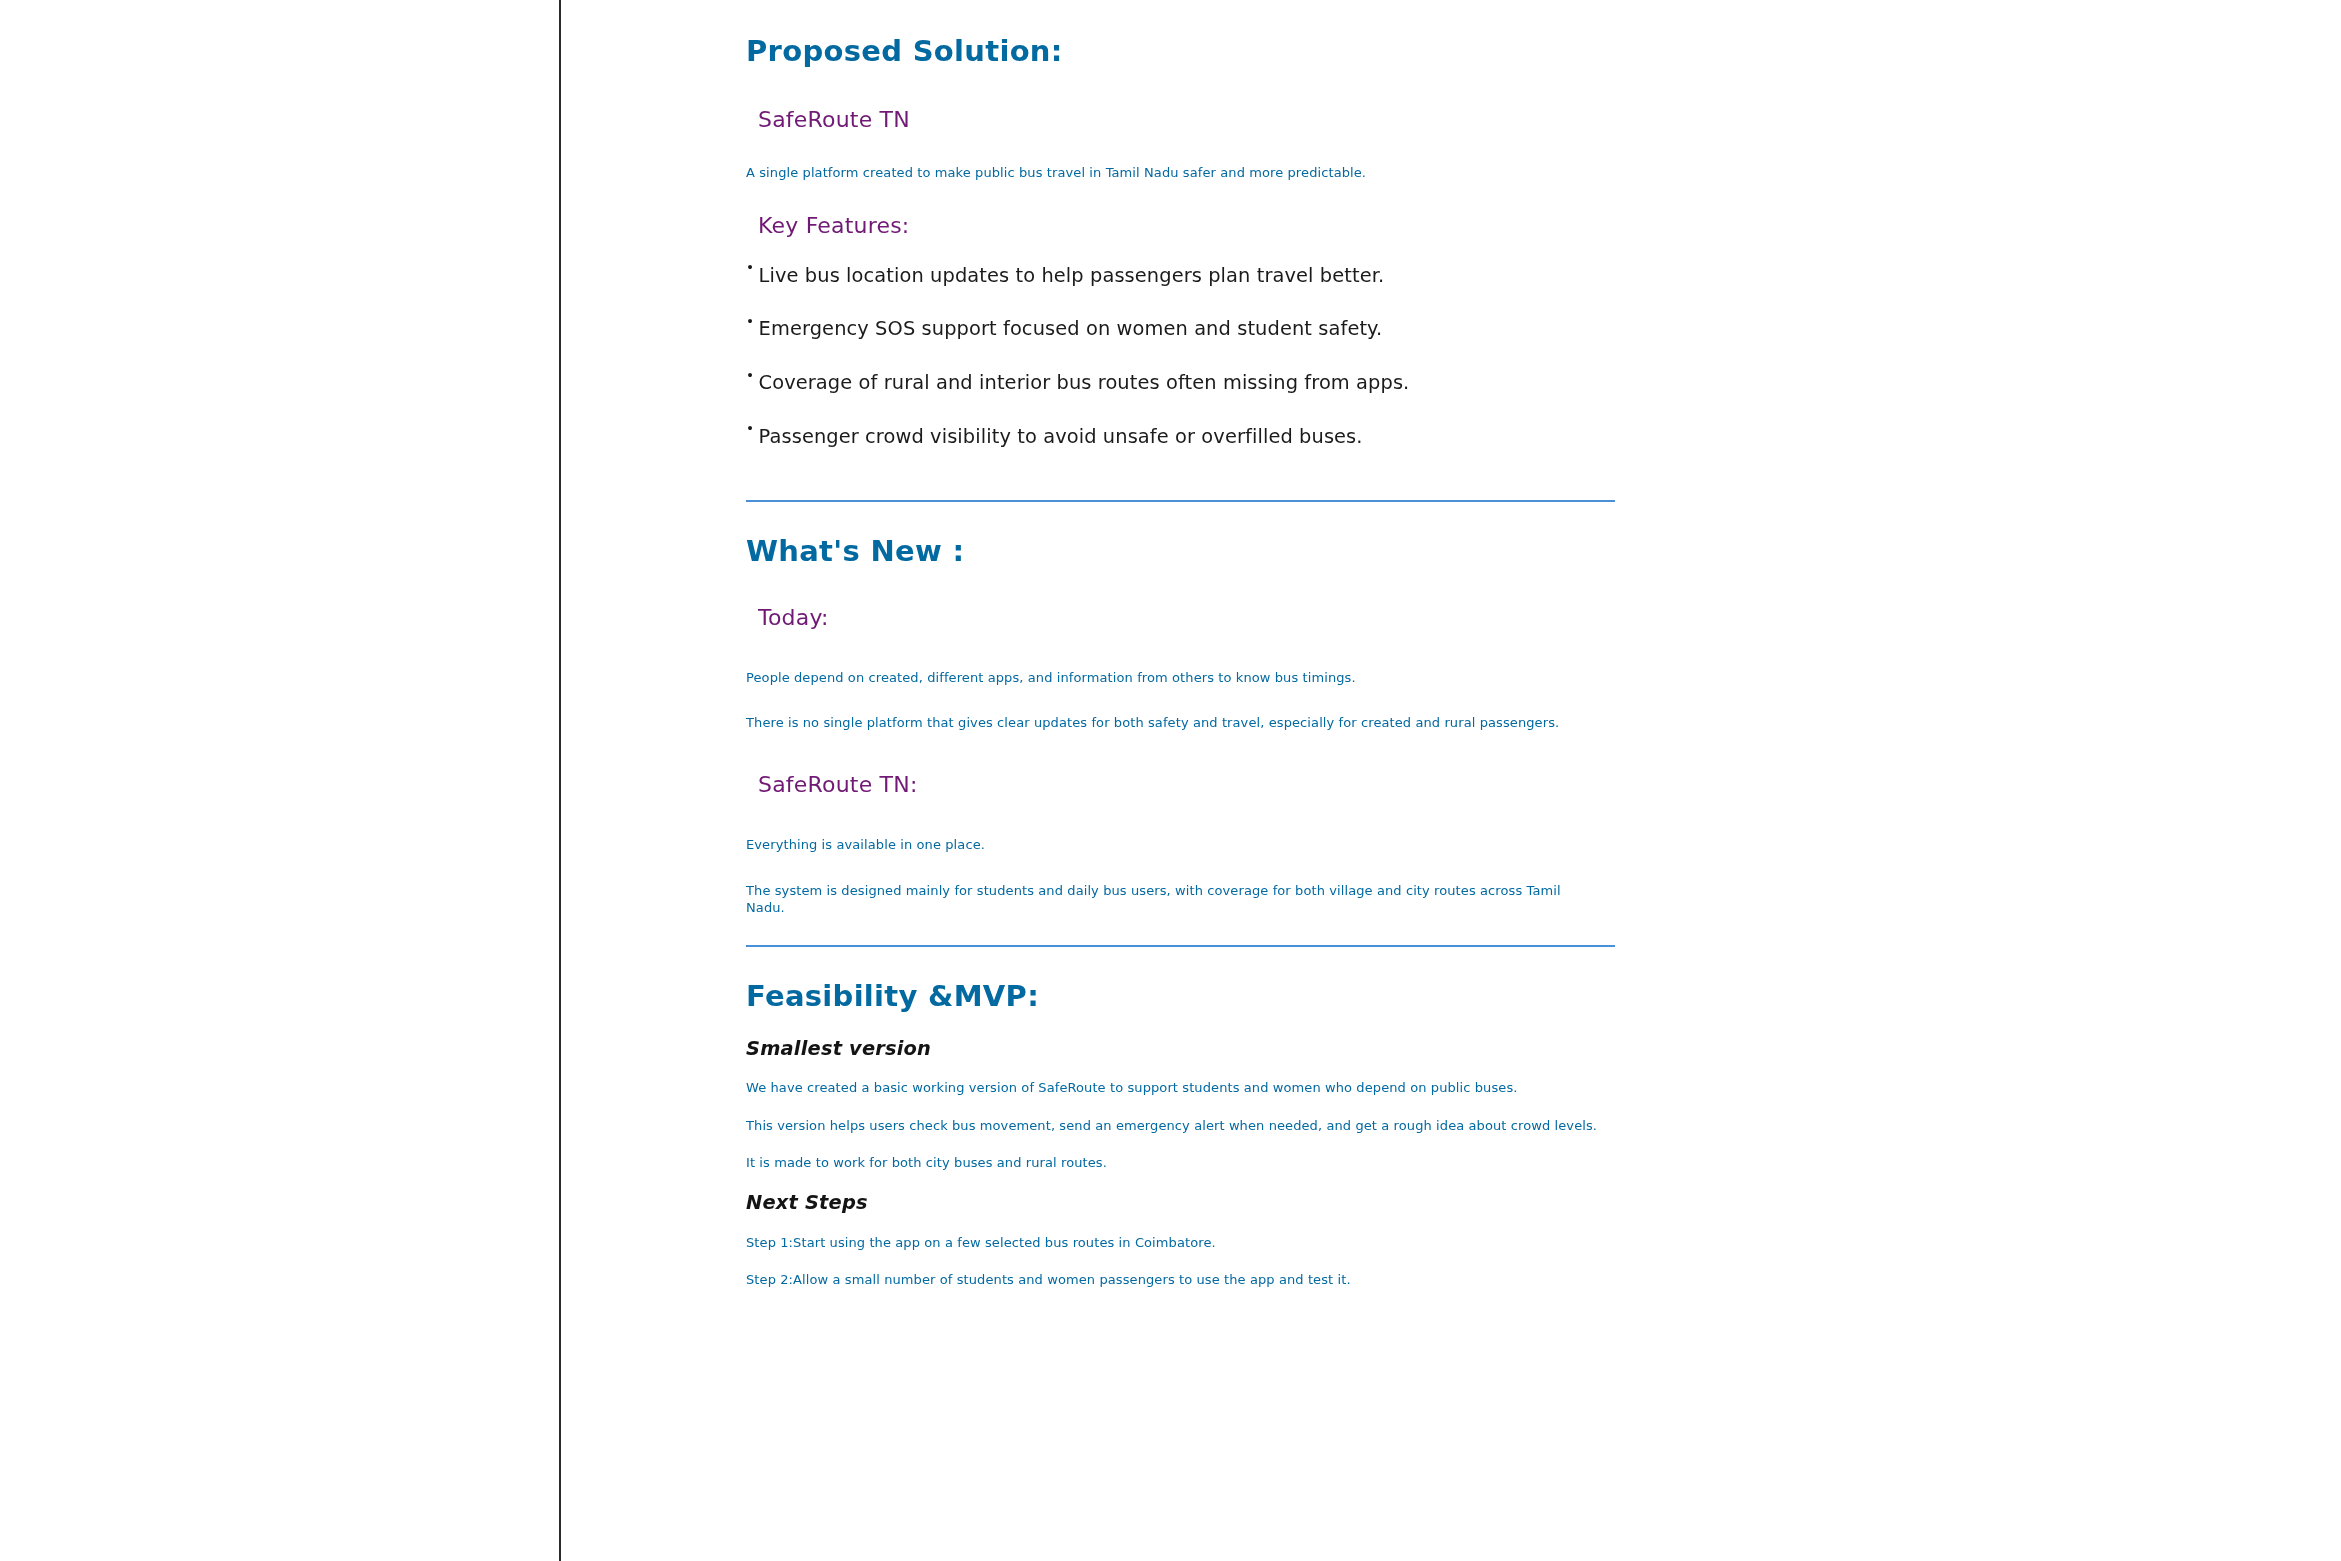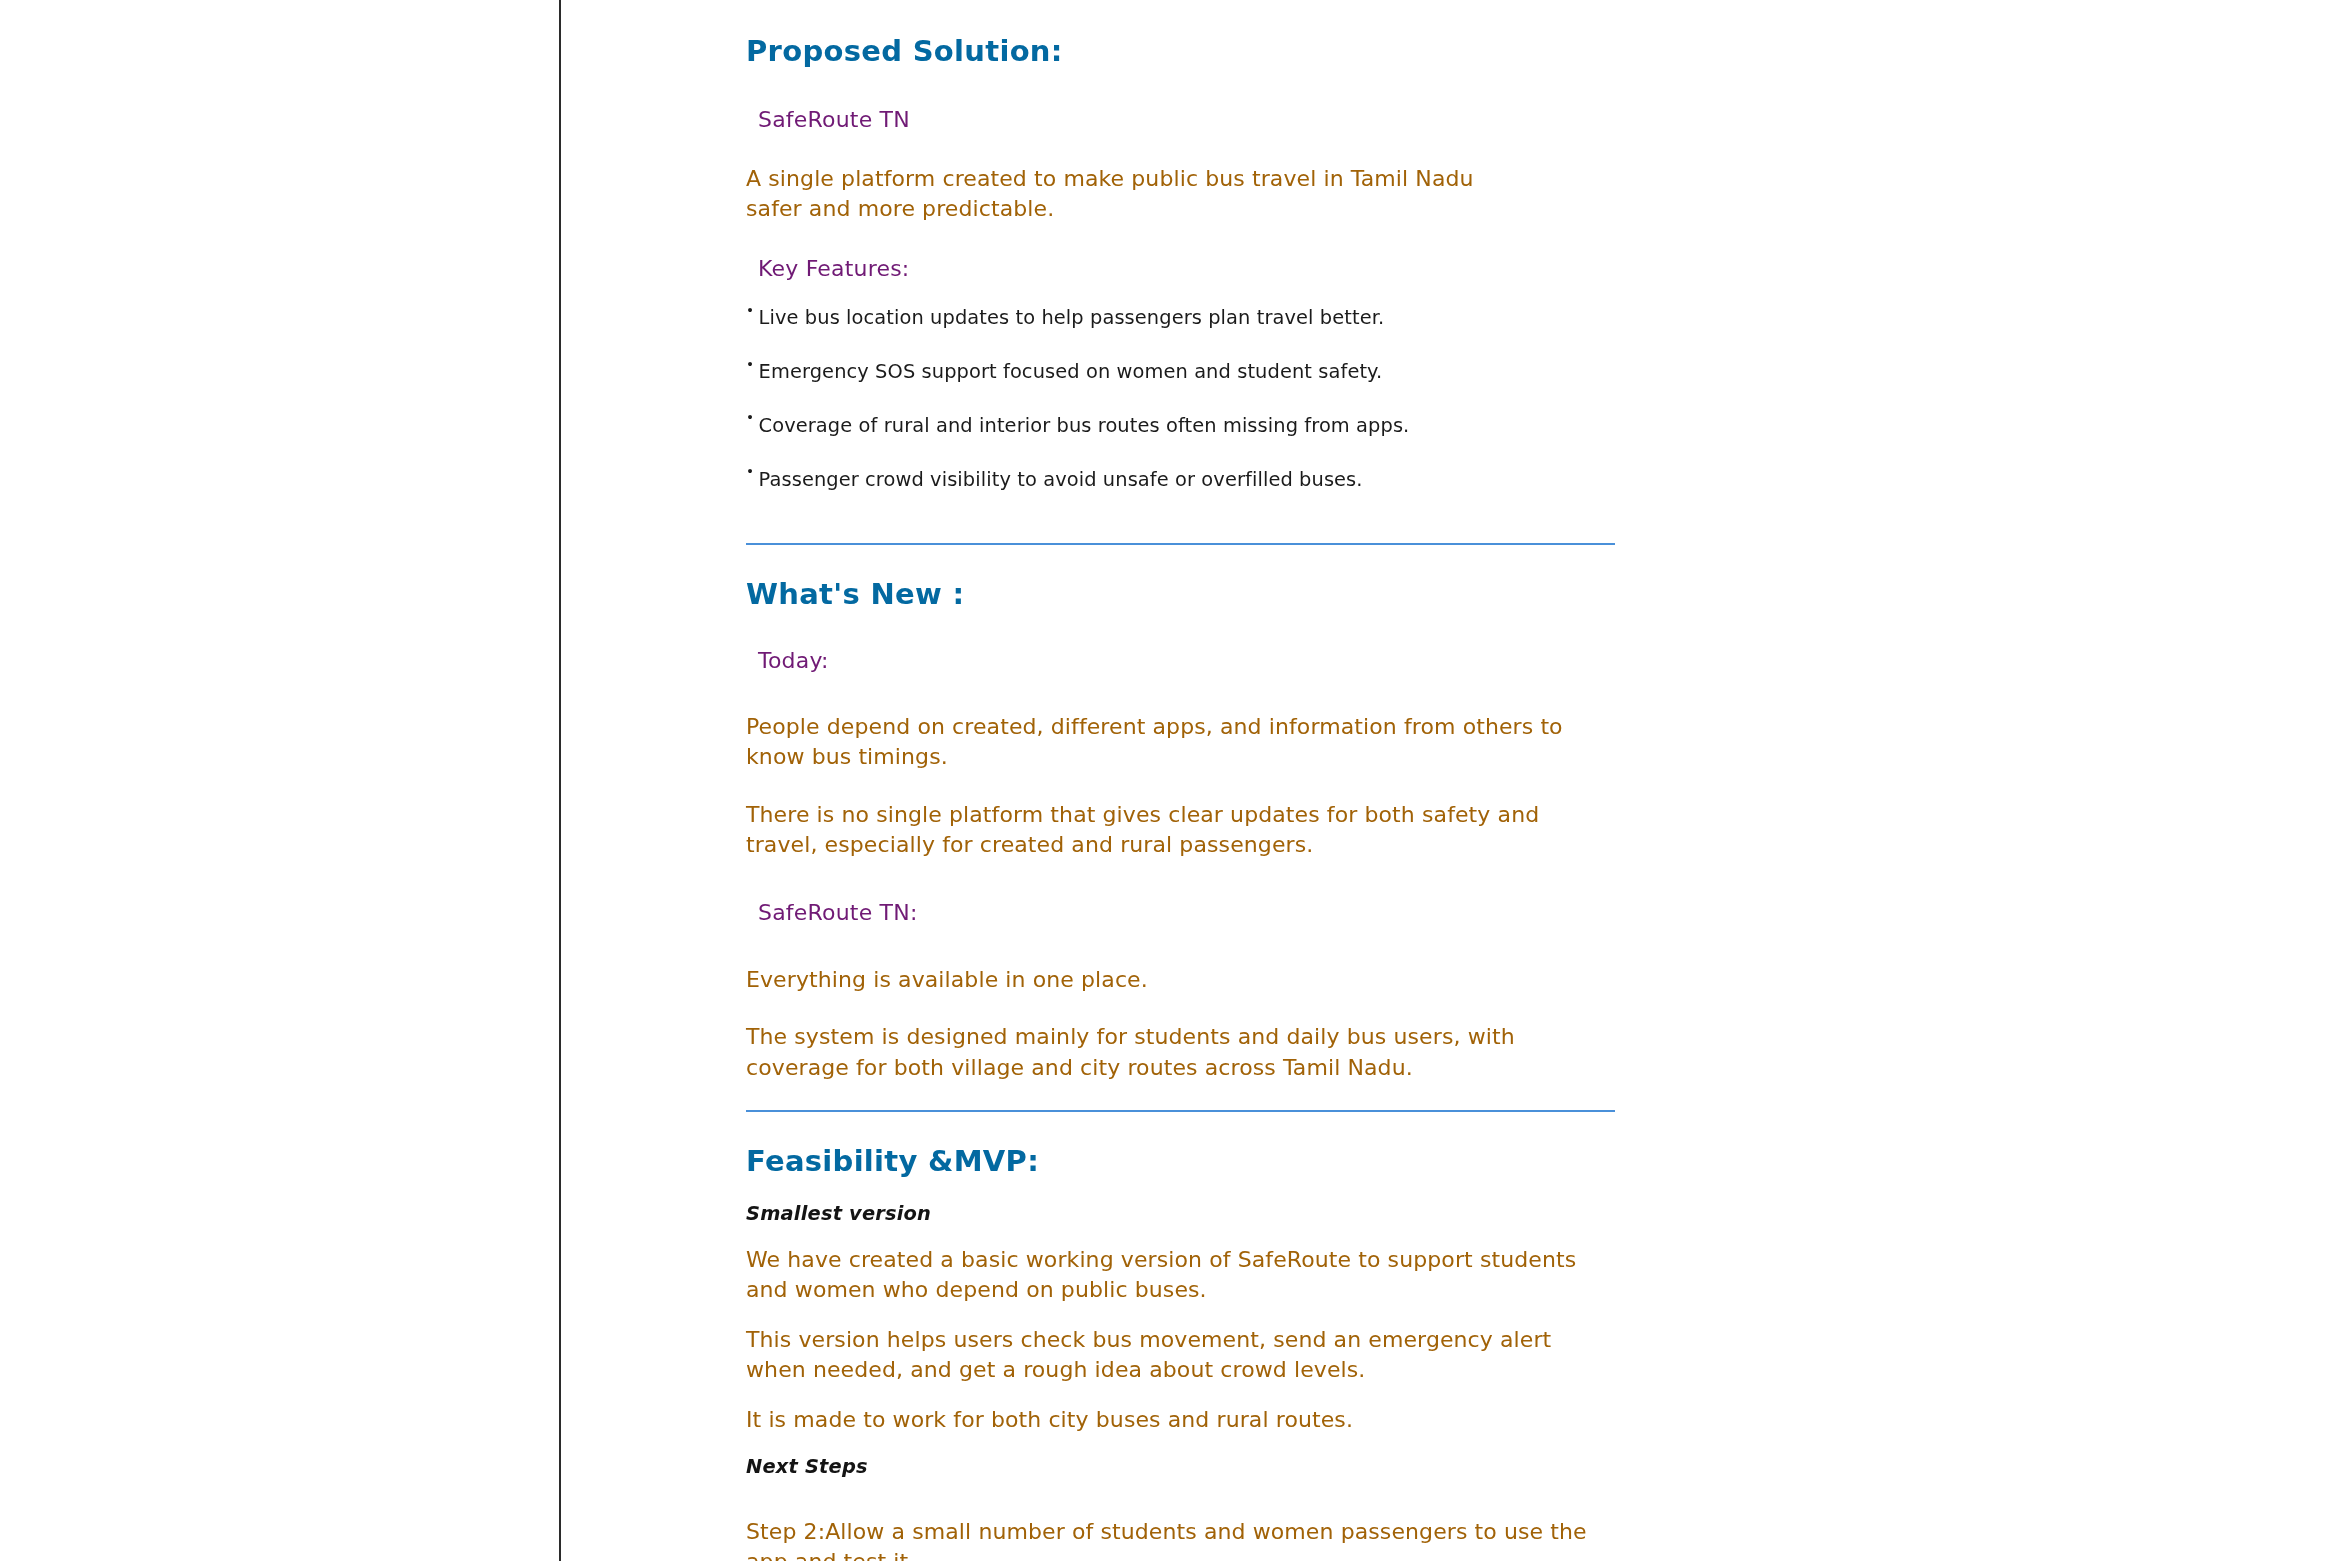--- a/index.html
+++ b/index.html
@@ -43,24 +43,24 @@
   }
 
   .sub-label {
     font-size: 22px;
     margin: 12px;
     color: #701a75;
     letter-spacing: 0.2px;
   }
 
   .body-text {
-    font-size: 22px;
+    font-size: 13px;
     line-height: 1.38;
     margin: 0;
-    color: #a16207;
+    color: #0369a1;
     letter-spacing: 0.1px;
   }
 
   .bold-label {
     font-size: 19.4px;
     font-weight: bold;
     margin: 0;
     color: #141414;
     letter-spacing: 0.2px;
     font-style: italic;
@@ -153,17 +153,18 @@
   <p class="bold-label">Smallest version</p>
   <div class="gap-s"></div>
   <p class="body-text" style="width:846px">We have created a basic working version of SafeRoute to support students and women who depend on public buses.</p>
   <div class="gap-s"></div>
   <p class="body-text" style="width:869px">This version helps users check bus movement, send an emergency alert when needed, and get a rough idea about crowd levels.</p>
   <div class="gap-s"></div>
   <p class="body-text" style="width:846px">It is made to work for both city buses and rural routes.</p>
   <div class="gap-s"></div>
   <p class="bold-label">Next Steps</p>
   <div class="gap-s"></div>
+  <p class="body-text">Step 1:Start using the app on a few selected bus routes in Coimbatore.</p>
   <div class="gap-s"></div>
   <p class="body-text">Step 2:Allow a small number of students and women passengers to use the app and test it.</p>
 
 </div>
 
 
 </body></html>

